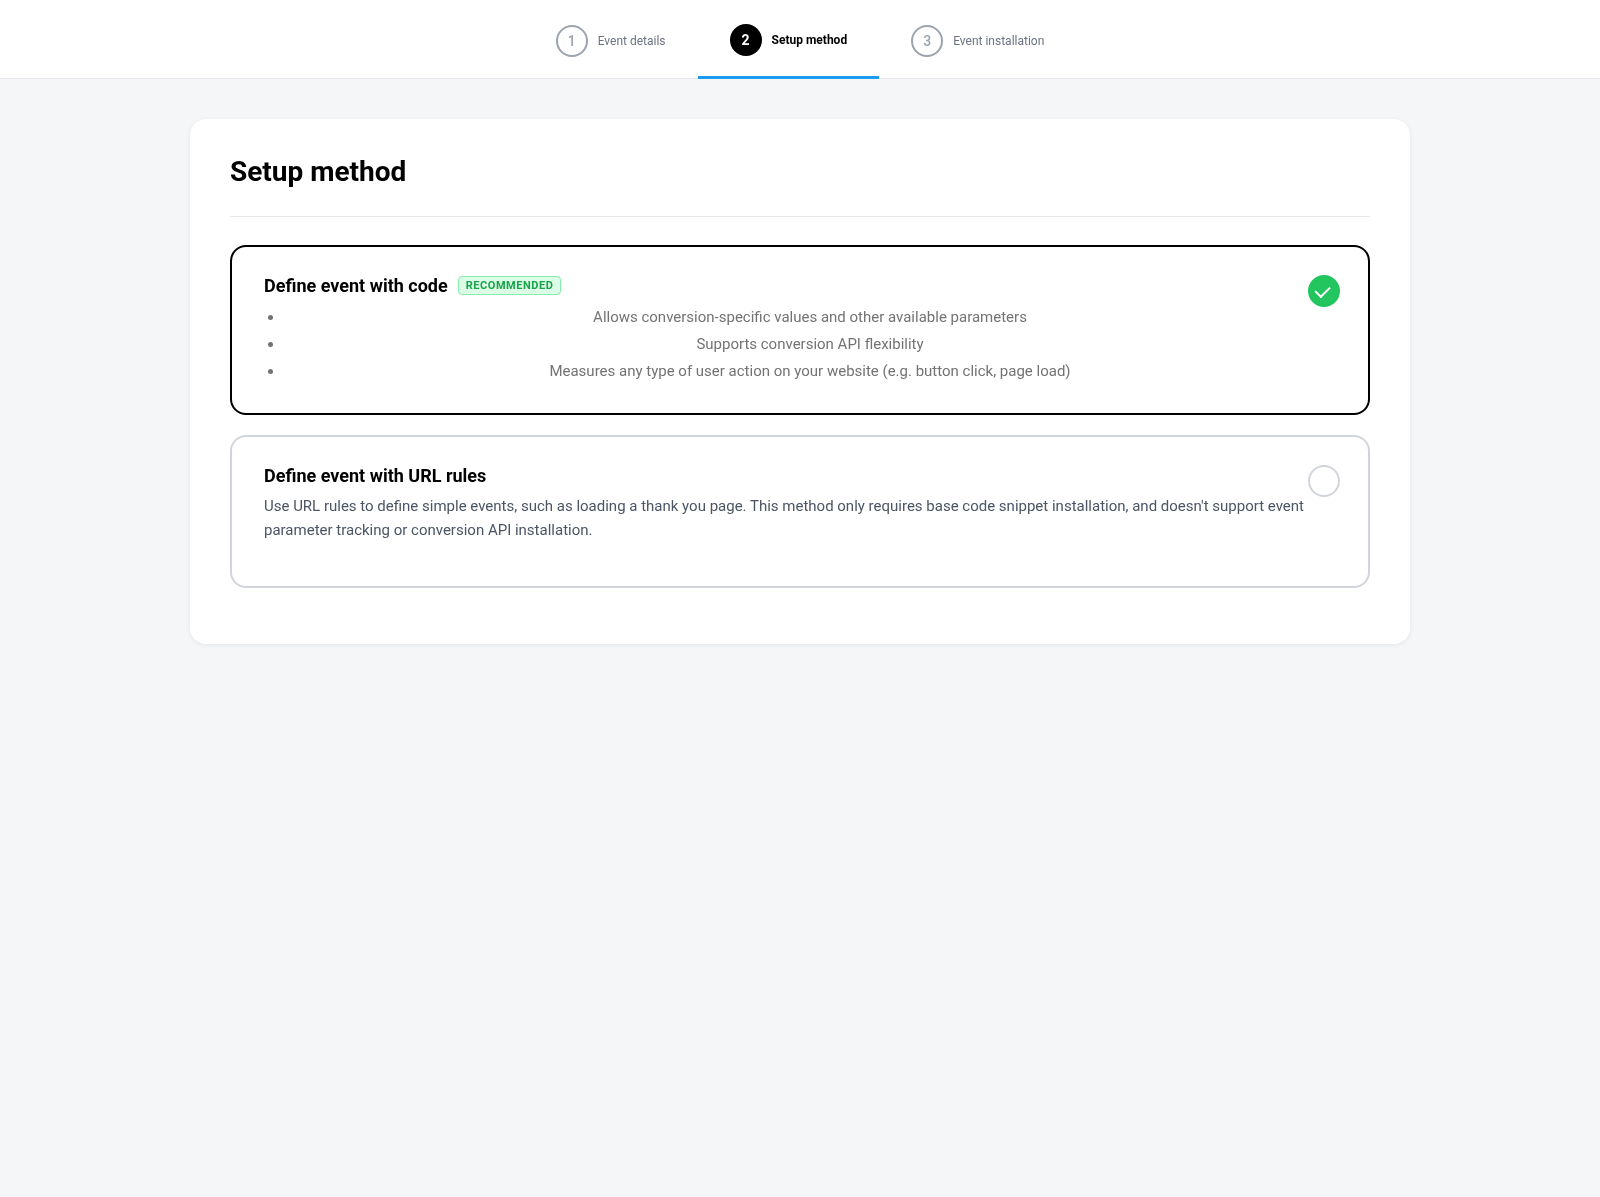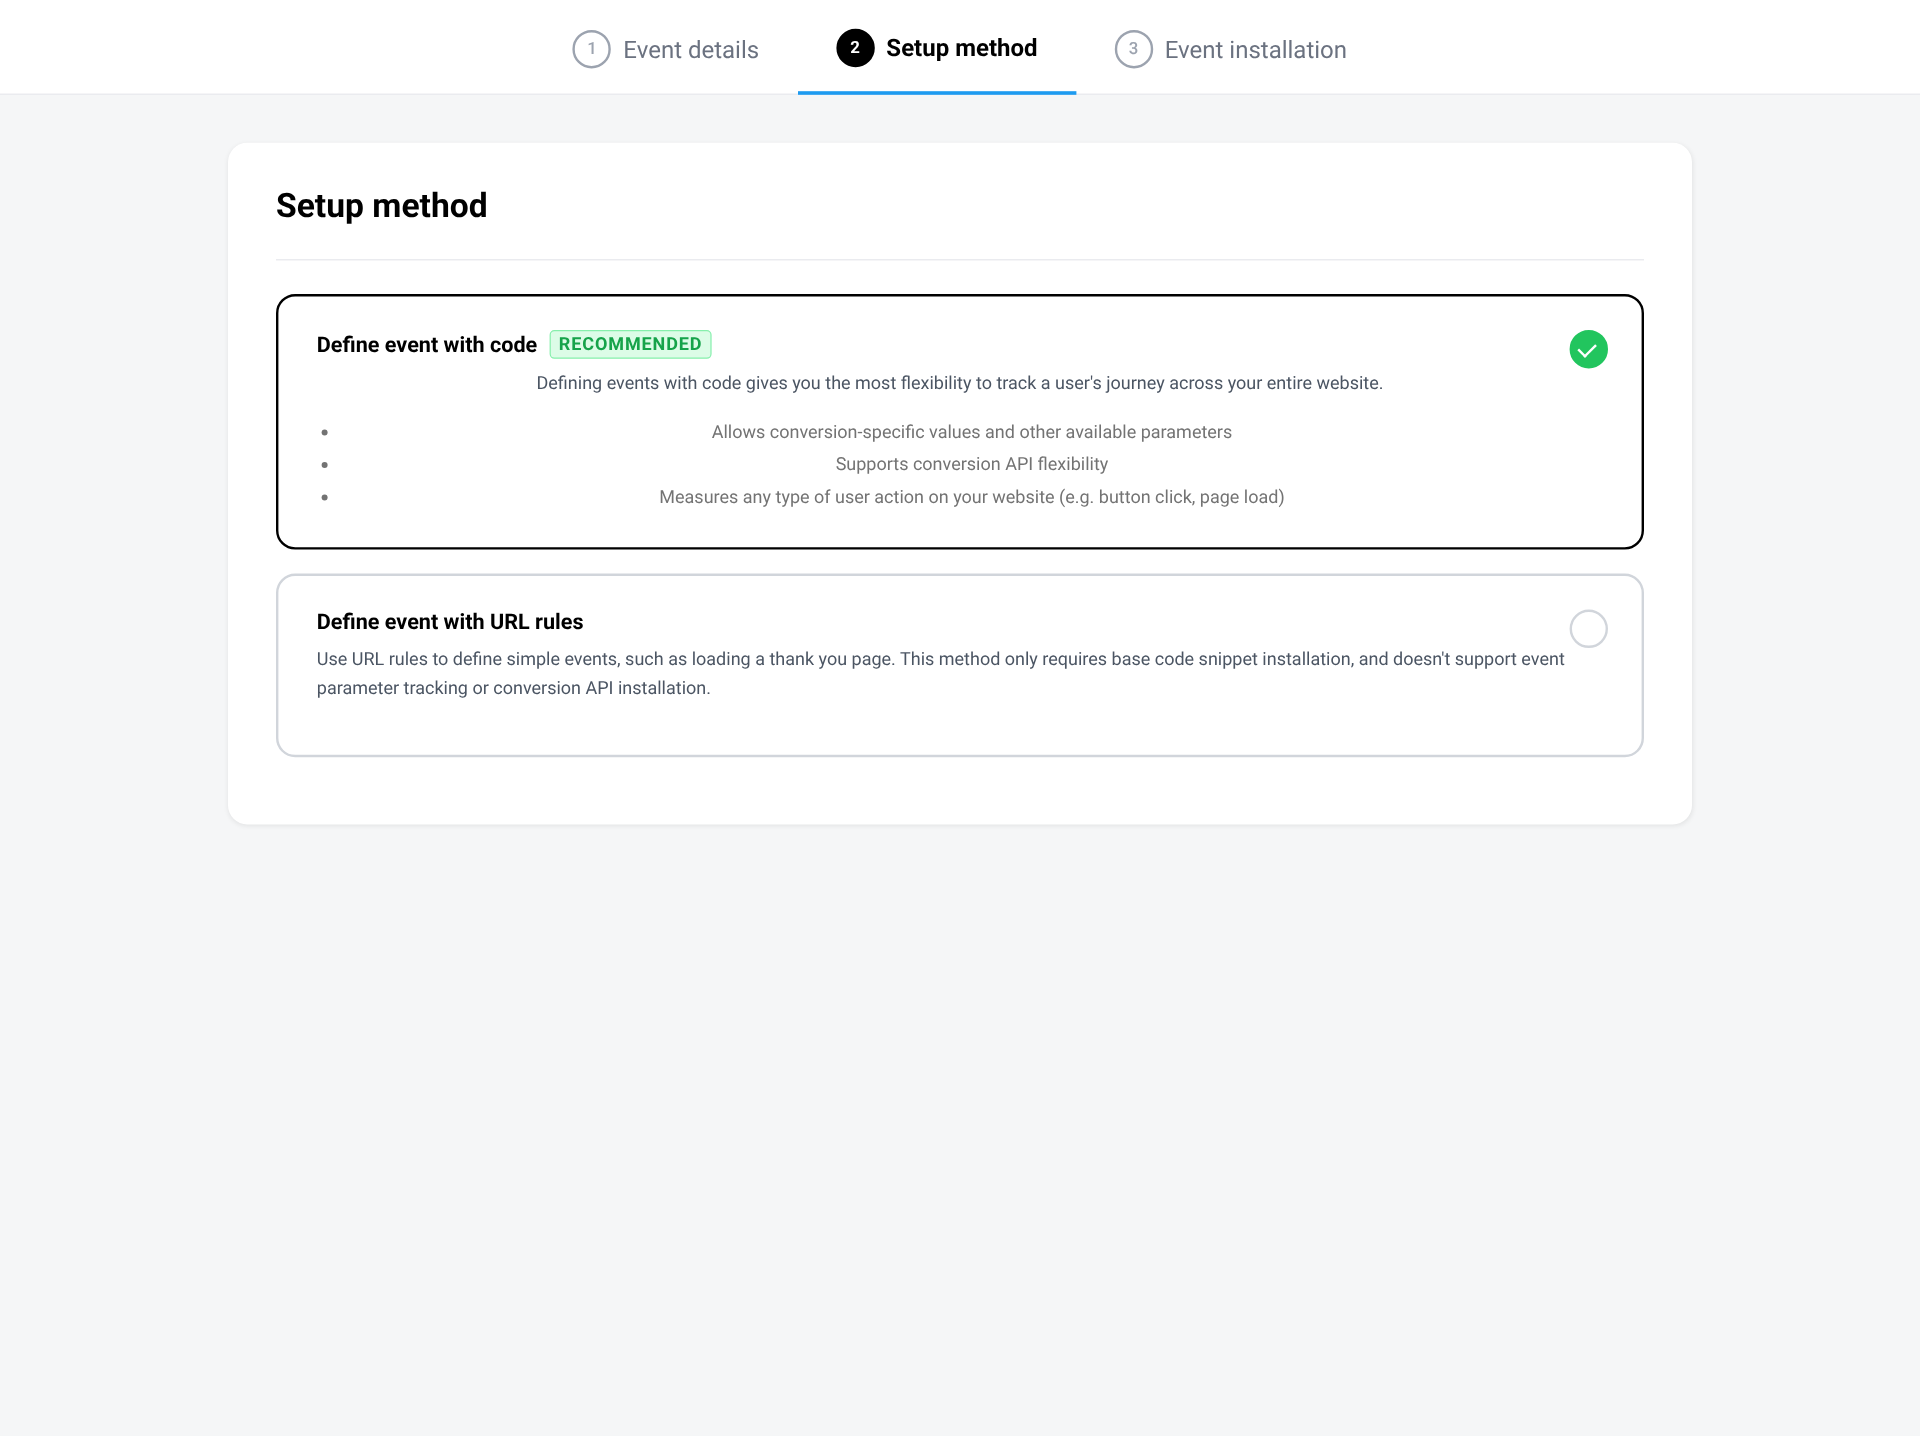--- a/index.html
+++ b/index.html
@@ -61,21 +61,21 @@
     }
 
     .step.active .step-circle {
       background: #000;
       border-color: #000;
       color: #fff;
       font-weight: 700;
     }
 
     .step-label {
-      font-size: 20px;
+      font-size: 12px;
       color: #6b7280;
       font-weight: 400;
     }
 
     .step.active .step-label {
       color: #000;
       font-weight: 700;
     }
 
     .main-content {
@@ -157,21 +157,21 @@
       font-size: 18px;
       font-weight: 700;
       color: #000;
       margin-bottom: 8px;
       display: flex;
       align-items: center;
       gap: 10px;
     }
 
     .recommended-badge {
-      font-size: 15px;
+      font-size: 11px;
       font-weight: 700;
       color: #16a34a;
       background: #dcfce7;
       border: 1px solid #86efac;
       border-radius: 4px;
       padding: 2px 7px;
       letter-spacing: 0.05em;
       text-transform: uppercase;
     }
 
@@ -223,21 +223,20 @@
   <div class="card">
     <h1 class="card-title">Setup method</h1>
     <hr class="divider">
 
     <div class="option-card selected">
       <div class="option-radio checked"></div>
       <div class="option-title">
         <span>Define event with code</span>
         <span class="recommended-badge">RECOMMENDED</span>
       </div>
-      <p class="option-desc">Defining events with code gives you the most flexibility to track a user's journey across your entire website.</p>
       <ul class="option-list">
         <li>Allows conversion-specific values and other available parameters</li>
         <li>Supports conversion API flexibility</li>
         <li>Measures any type of user action on your website (e.g. button click, page load)</li>
       </ul>
     </div>
 
     <div class="option-card unselected">
       <div class="option-radio"></div>
       <div class="option-title">

